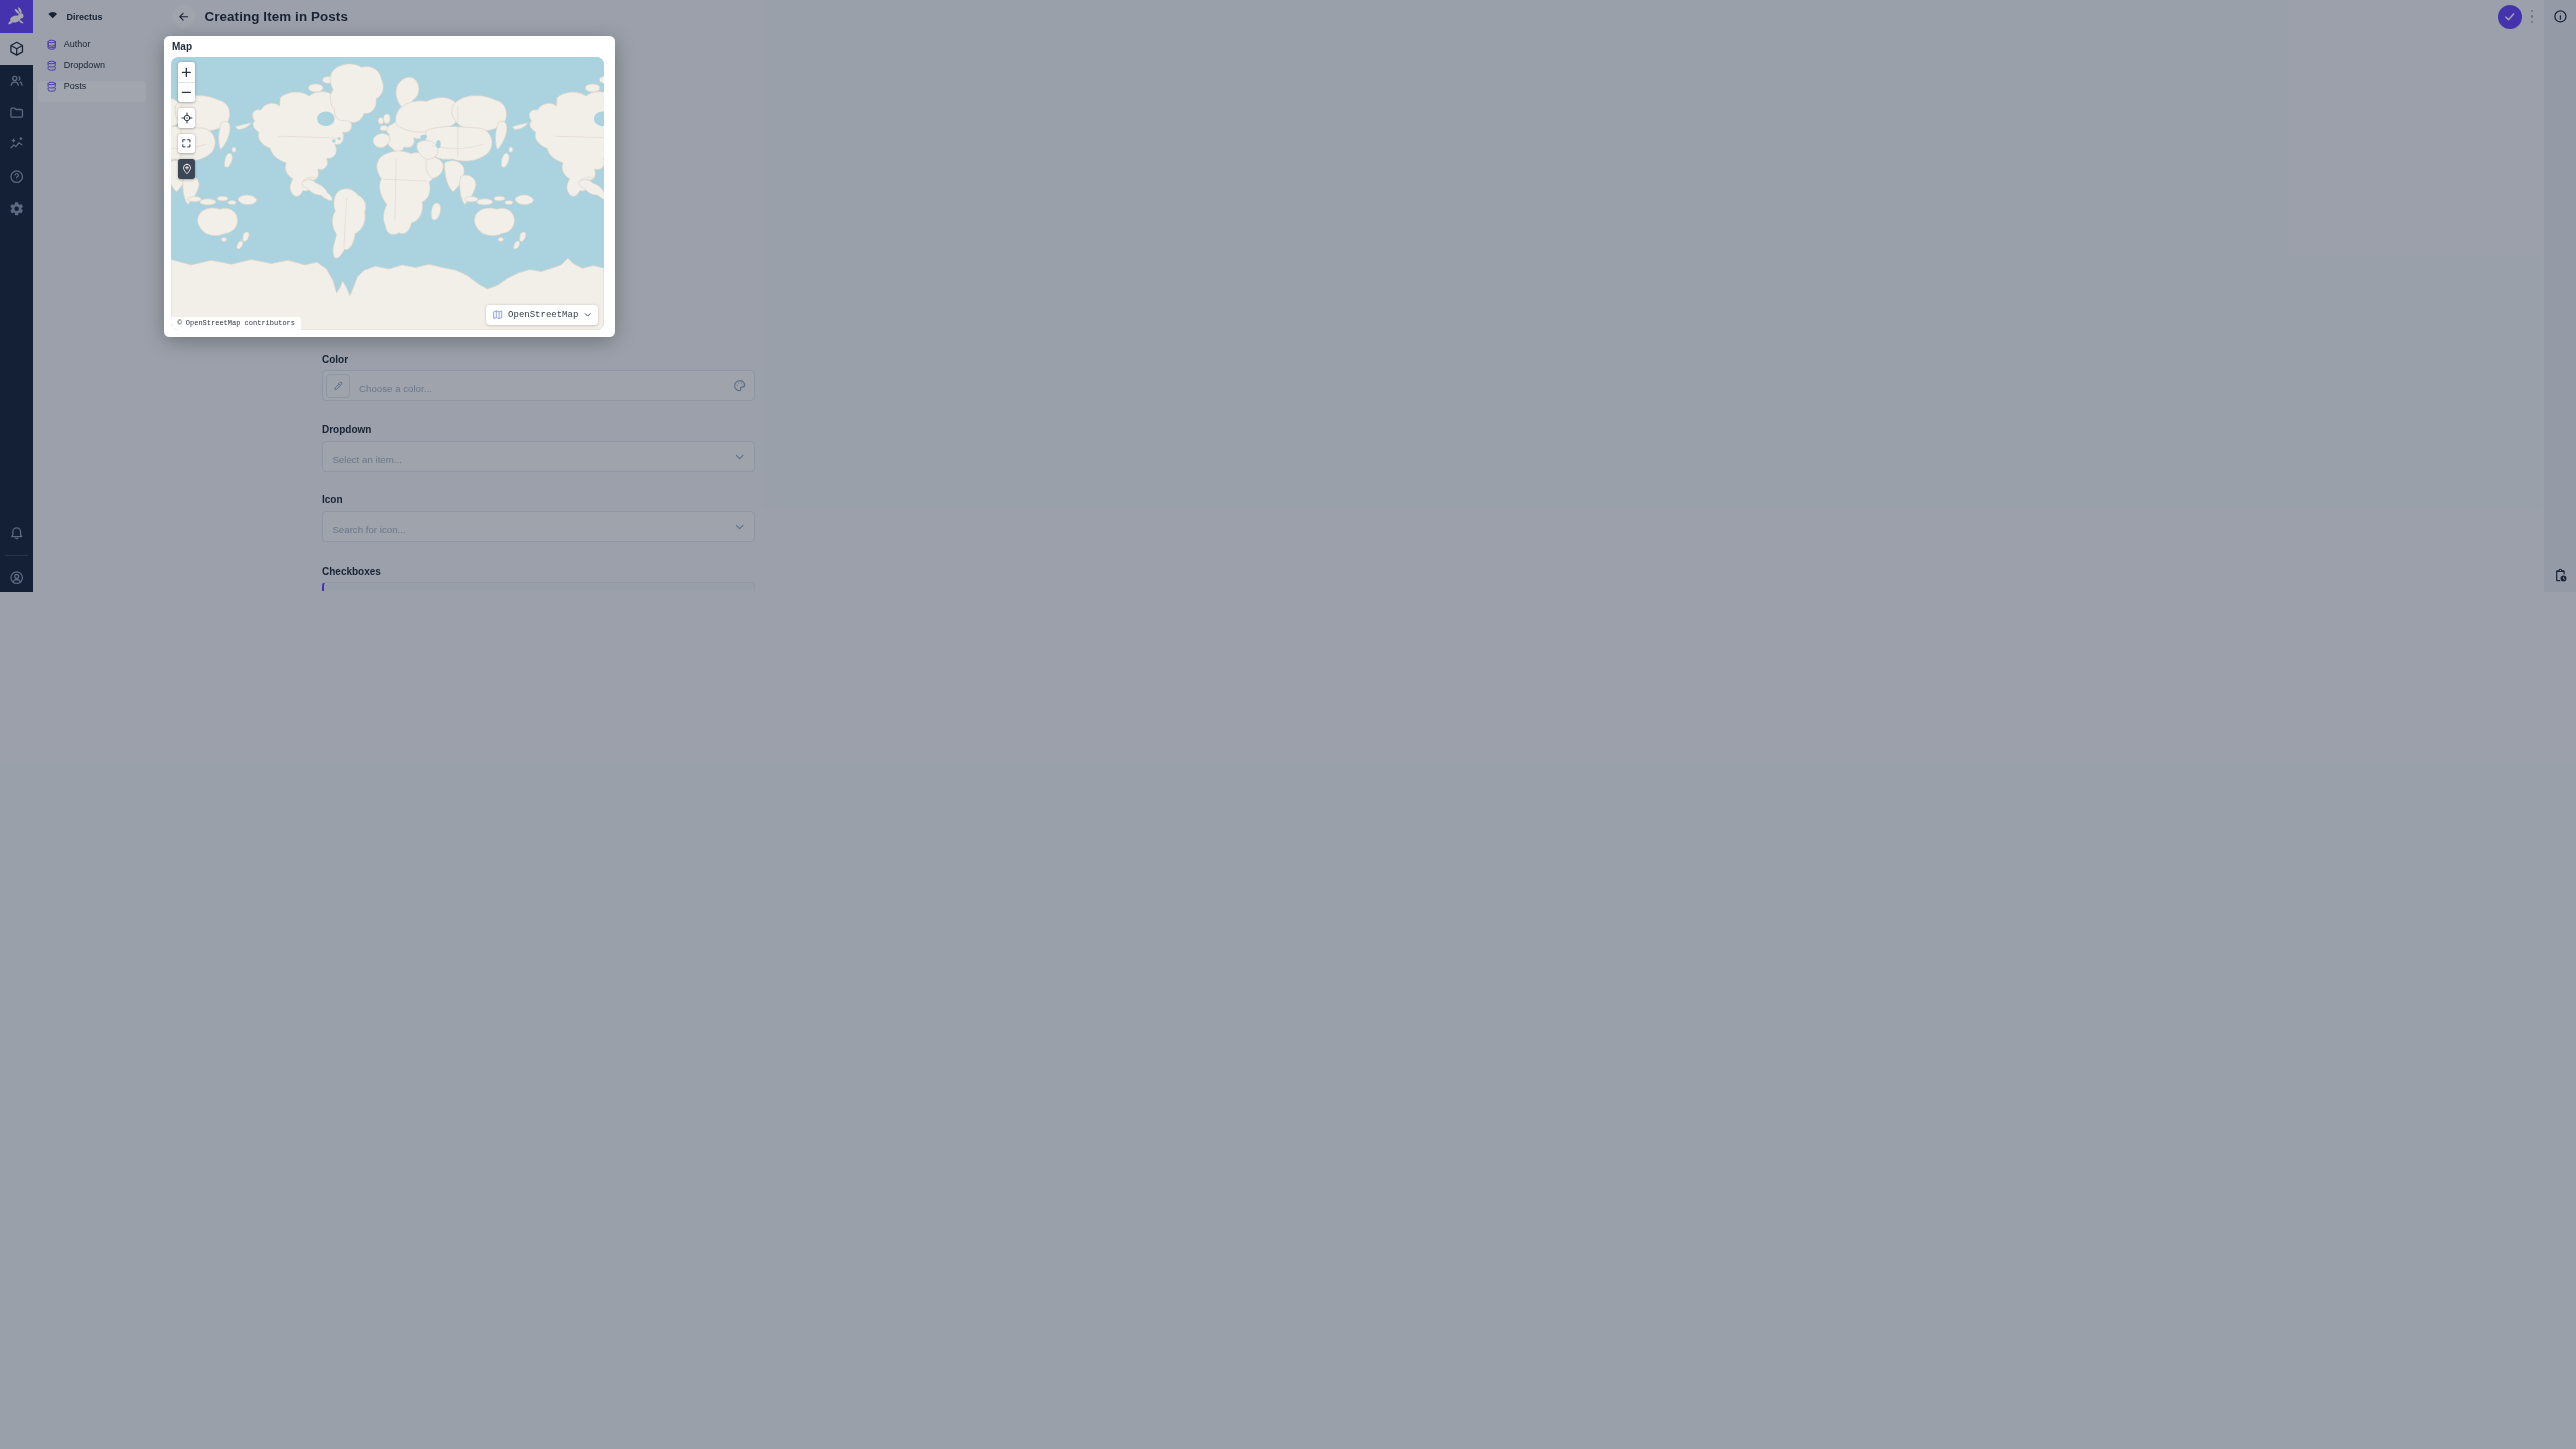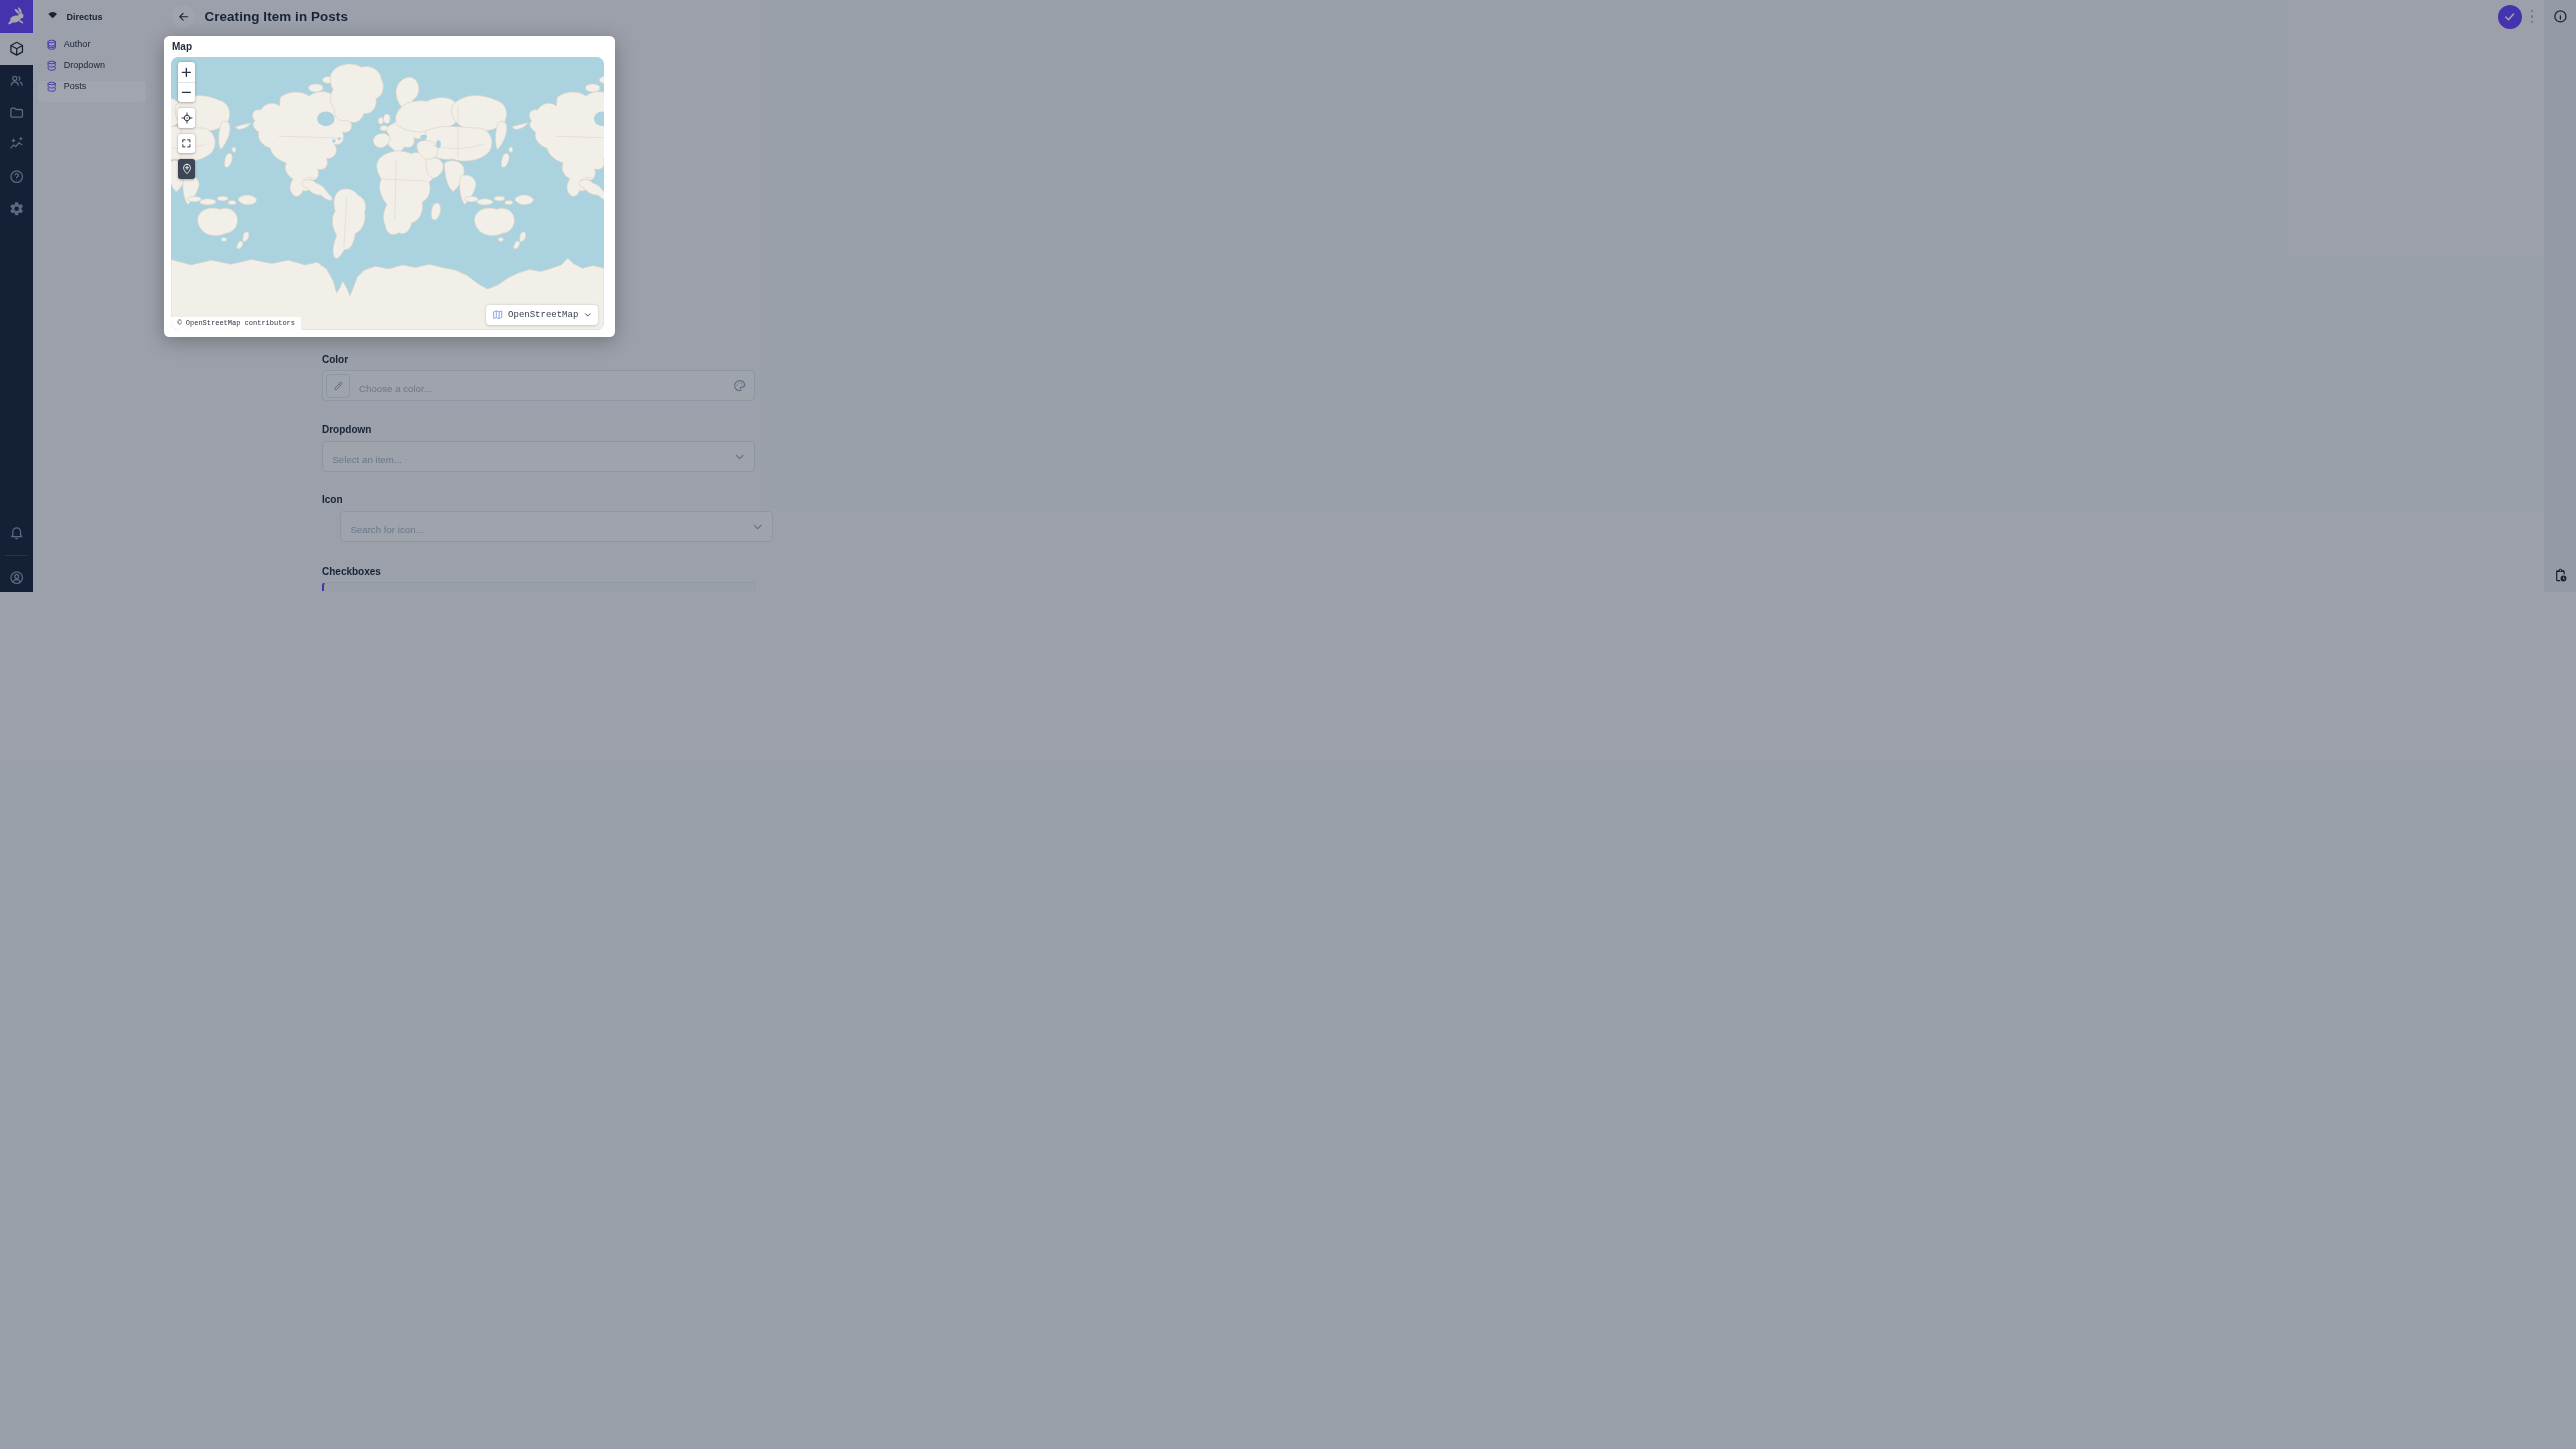--- a/index.html
+++ b/index.html
@@ -268,21 +268,21 @@
       <div class="input-row" style="position:absolute; left:0; top:441px; width:433px;">
         <input readonly="" placeholder="Select an item..." style="">
         <span class="trail-icon">
           <svg width="13.4" height="13.4" viewBox="0 0 24 24" fill="none" stroke="#8fa5bd" stroke-width="2" stroke-linecap="round" stroke-linejoin="round">
             <path d="M6 9.5l6 6 6-6"></path>
           </svg>
         </span>
       </div>
 
       <div class="field-label" style="position:absolute; left:0; top:494px;">Icon</div>
-      <div class="input-row" style="position:absolute; left:18px; top:511px; width:433px;">
+      <div class="input-row" style="position:absolute; left:0; top:511px; width:433px;">
         <input readonly="" placeholder="Search for icon..." style="">
         <span class="trail-icon">
           <svg width="13.4" height="13.4" viewBox="0 0 24 24" fill="none" stroke="#8fa5bd" stroke-width="2" stroke-linecap="round" stroke-linejoin="round">
             <path d="M6 9.5l6 6 6-6"></path>
           </svg>
         </span>
       </div>
 
       <div class="field-label" style="position:absolute; left:0; top:566px;">Checkboxes</div>
       <div class="checkbox-panel" style="position:absolute; left:0; top:582px; width:433px;"></div>

